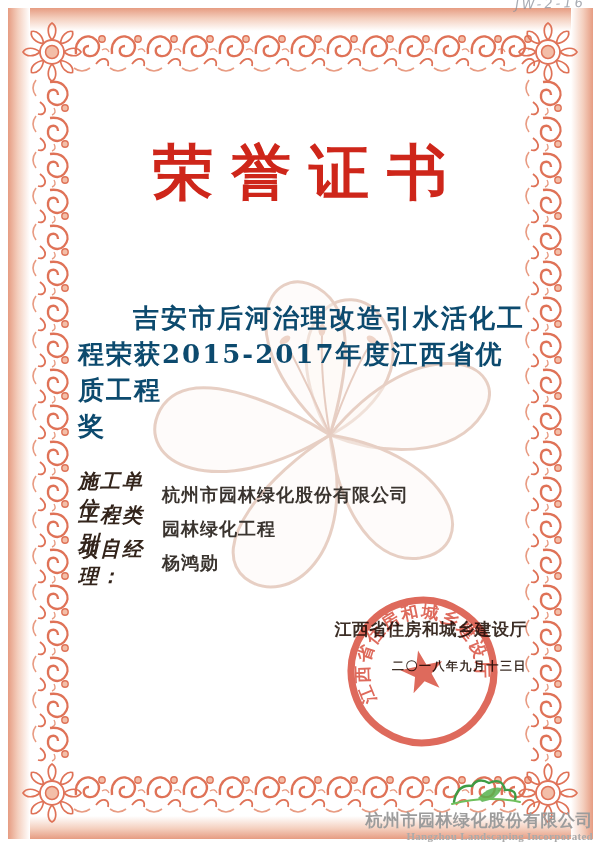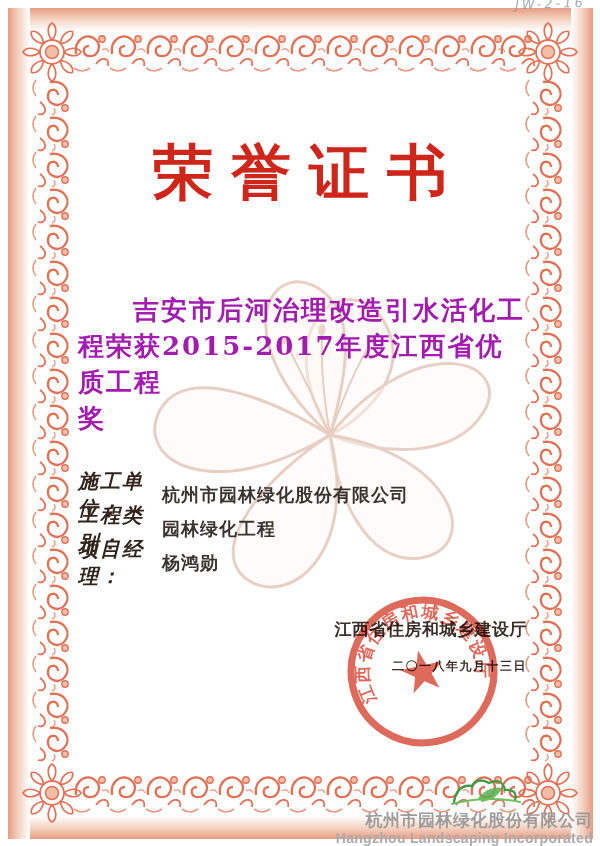--- a/index.html
+++ b/index.html
@@ -25,21 +25,21 @@
     position:absolute; top:-4px; right:14px;
     font-family:"DejaVu Sans","Liberation Sans",sans-serif;
     font-size:13px; font-style:italic; letter-spacing:3px;
     color:#8B909A; opacity:.75; transform:rotate(-2deg);
   }
   .title{
     position:absolute; left:0; right:0; top:116px; margin:16px;
     text-align:center; font-size:60px; line-height:80px; font-weight:bold;
     color:#CE261A; letter-spacing:18px; text-indent:18px;
   }
-  .body-text{position:absolute; left:78px; width:448px; top:292px; color:#a21caf;}
+  .body-text{position:absolute; left:78px; width:448px; top:300px; color:#0c4a6e;}
   .body-text p{margin:0; font-size:26px; line-height:36px; font-weight:600; letter-spacing:2px;}
   .indent{text-indent:55px;}
   .dedication{margin-top:6px !important; letter-spacing:5px !important; text-indent:55px;}
 
   .fields{position:absolute; left:78px; top:478px; width:448px;}
   .field-row{display:flex; align-items:center; height:34px;}
   .field-label{
     width:84px; font-size:20px; font-weight:700; font-style:italic;
     letter-spacing:2px; color:#33241B; flex:none;
   }
@@ -56,22 +56,22 @@
     mix-blend-mode:multiply; opacity:.92; pointer-events:none;}
 
   .footer-logo{position:absolute; right:76px; top:775px; width:76px; height:36px;}
   .footer-cn{
     position:absolute; right:7px; top:809px;
     font-family:"DejaVu Sans","Liberation Sans",sans-serif;
     font-size:17px; font-weight:700; color:#9C9C9C; letter-spacing:0.5px;
   }
   .footer-en{
     position:absolute; right:7px; top:830px;
-    font-family:Liberation Sans, sans-serif;
-    font-size:14px; font-weight:700; color:#ABABAB; letter-spacing:0.3px;
+    font-family:Liberation Serif, serif;
+    font-size:11px; font-weight:700; color:#ABABAB; letter-spacing:0.3px;
   }
 </style>
 </head>
 <body>
 
 <div class="page">
 
   <div class="band band-top"></div>
   <div class="band band-bottom"></div>
   <div class="band band-left"></div>

